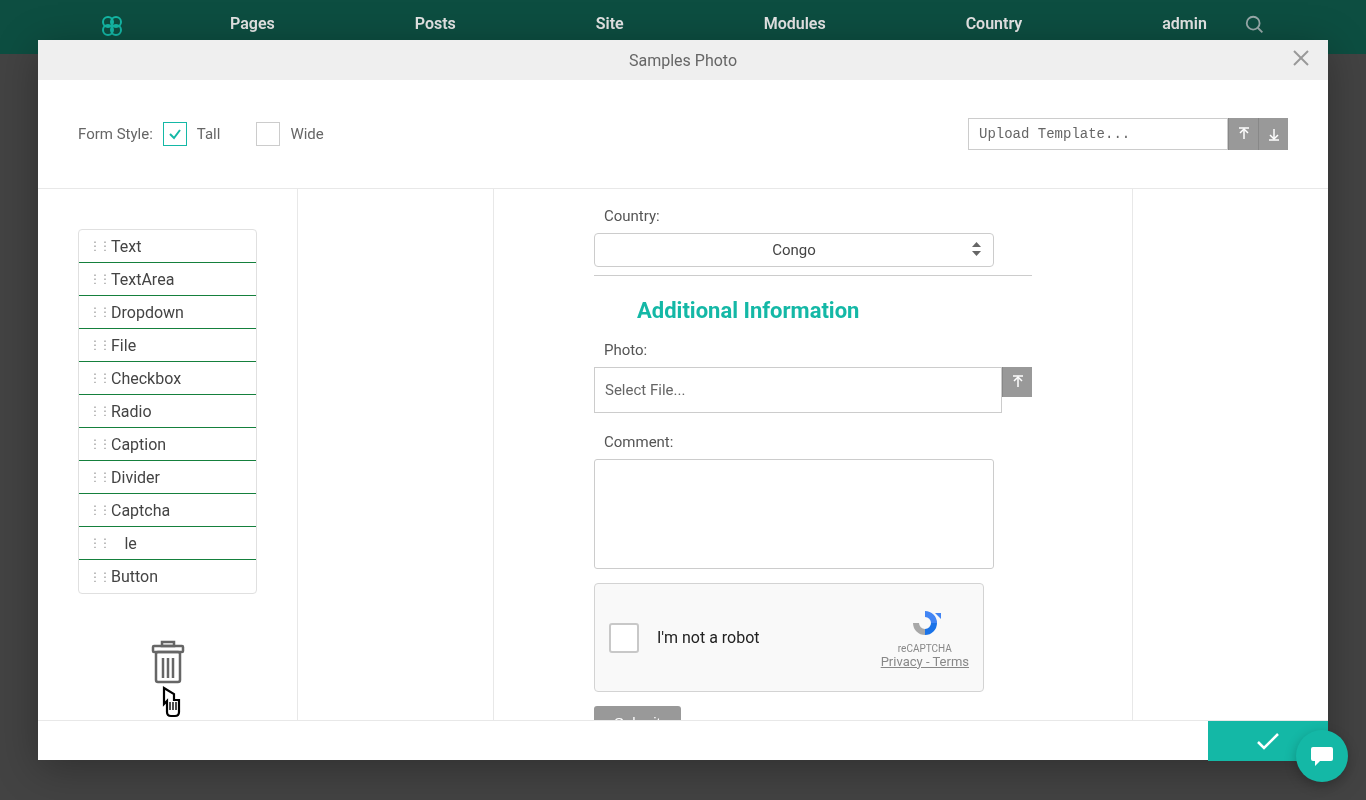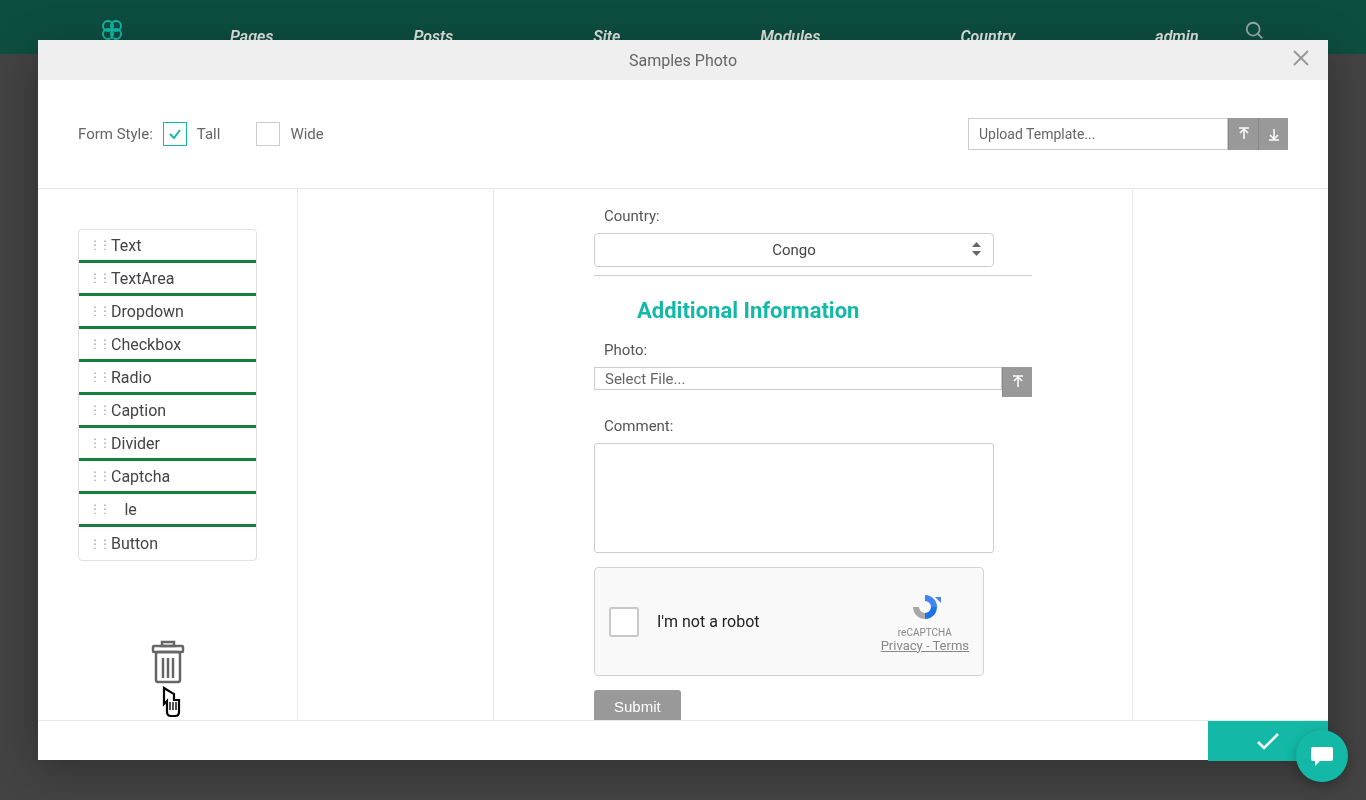--- a/index.html
+++ b/index.html
@@ -8,24 +8,23 @@
   background: #434343;
   width: 1366px;
   height: 800px;
   overflow: hidden;
   position: relative;
 }
 .topnav {
   background: #0d4e41;
   height: 54px;
   display: flex;
-  align-items: flex-end;
-  padding: 8px 100px;
+  align-items: flex-start;
+  padding: 14px 100px;
   position: relative;
-  font-style: italic;
 }
 .topnav .logo {
   position: absolute;
   left: 100px;
   color: #14b8a6;
 }
 .topnav .nav-items {
   display: flex;
   gap: 140px;
   margin-left: 130px;
@@ -89,20 +88,21 @@
   border: 1px solid #ccc;
   display: inline-flex;
   align-items: center;
   justify-content: center;
 }
 .checkbox.checked { border-color: #14b8a6; }
 .checkbox.checked svg { stroke: #14b8a6; }
 .upload-group {
   display: flex;
   align-items: flex-end;
+  font-family: Liberation Mono, monospace;
 }
 .upload-input {
   width: 260px;
   height: 32px;
   border: 1px solid #ccc;
   padding: 0 10px;
   color: #666;
   font-size: 14px;
   display: flex;
   align-items: center;
@@ -133,21 +133,21 @@
   border-radius: 4px;
   overflow: hidden;
 }
 .field-item {
   height: 33px;
   display: flex;
   align-items: center;
   padding: 0 10px;
   color: #444;
   font-size: 16px;
-  border-bottom: 3px solid #15803d;
+  border-bottom: 1px solid #15803d;
   cursor: move;
 }
 .field-item:last-child { border-bottom: none; }
 .drag-dots {
   width: 10px;
   margin-right: 12px;
   color: #aaa;
   display: inline-flex;
   flex-direction: column;
   gap: 1px;
@@ -210,21 +210,21 @@
   font-weight: 700;
   margin-bottom: 18px;
   margin-left: 43px;
 }
 .file-row {
   display: flex;
   margin-bottom: 20px;
 }
 .file-input {
   flex: 1;
-  height: 23px;
+  height: 46px;
   border: 1px solid #ccc;
   display: flex;
   align-items: center;
   padding: 0 10px;
   color: #666;
   font-size: 15px;
 }
 .textarea {
   width: 400px;
   height: 110px;
@@ -385,20 +385,24 @@
             <span class="drag-dots"></span>
             <span>Text</span>
           </div>
         <div class="field-item">
             <span class="drag-dots"></span>
             <span>TextArea</span>
           </div>
         <div class="field-item">
             <span class="drag-dots"></span>
             <span>Dropdown</span>
+          </div>
+        <div class="field-item">
+            <span class="drag-dots"></span>
+            <span>File</span>
           </div>
         <div class="field-item">
             <span class="drag-dots"></span>
             <span>Checkbox</span>
           </div>
         <div class="field-item">
             <span class="drag-dots"></span>
             <span>Radio</span>
           </div>
         <div class="field-item">

